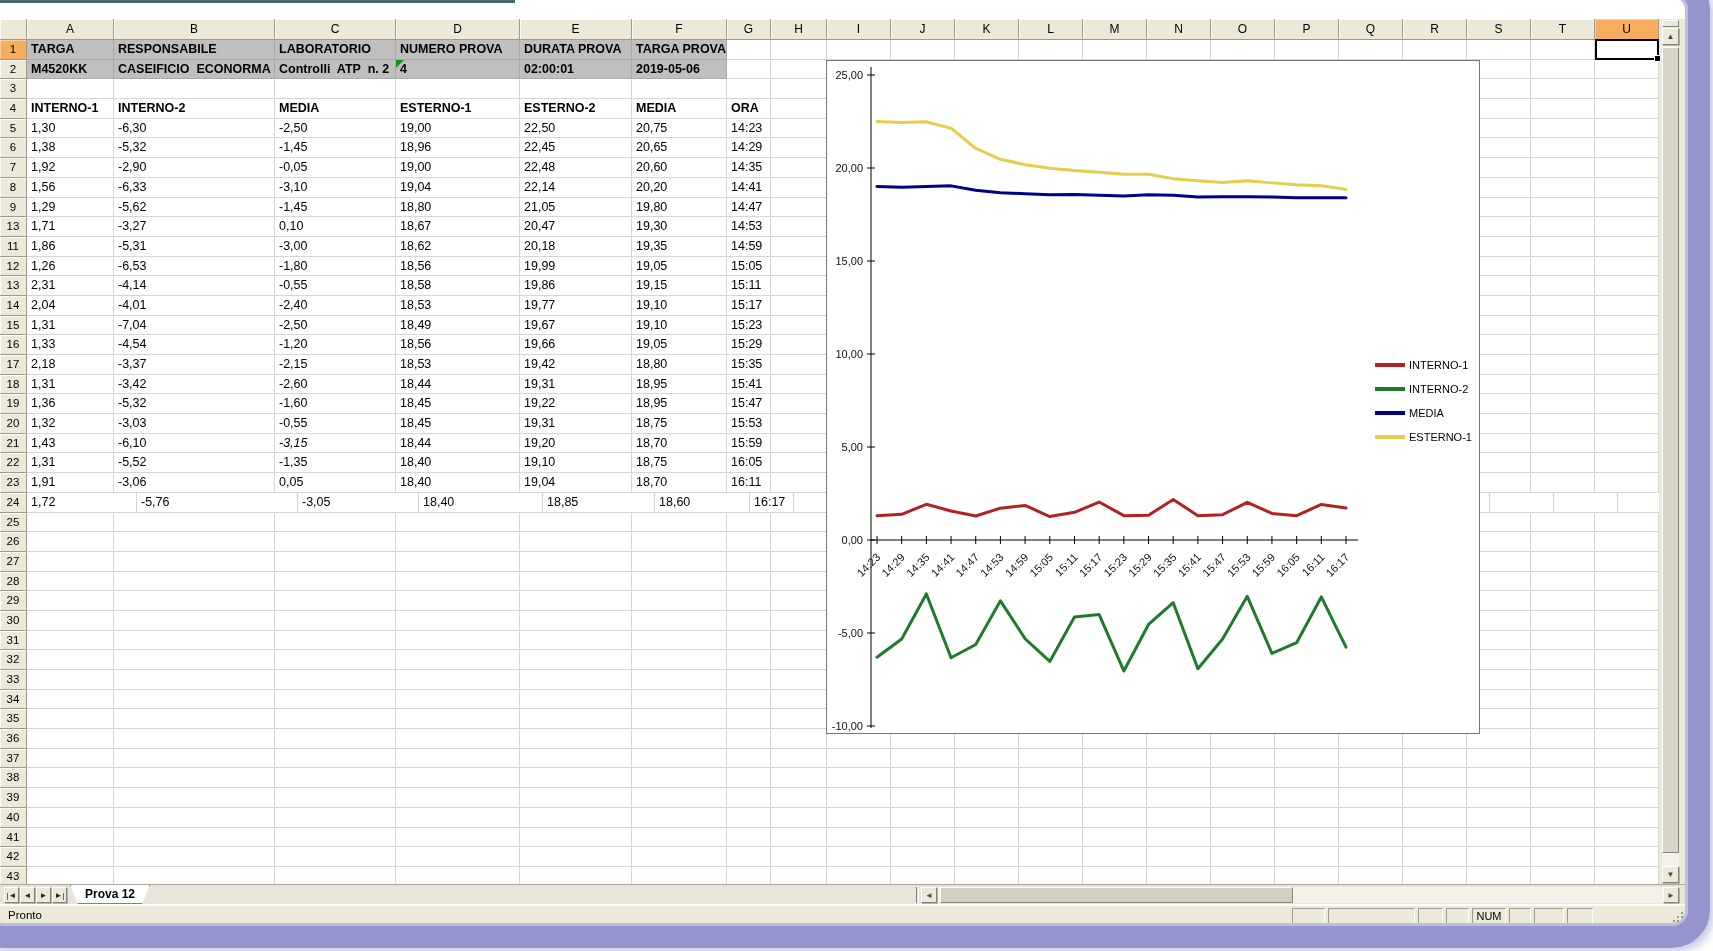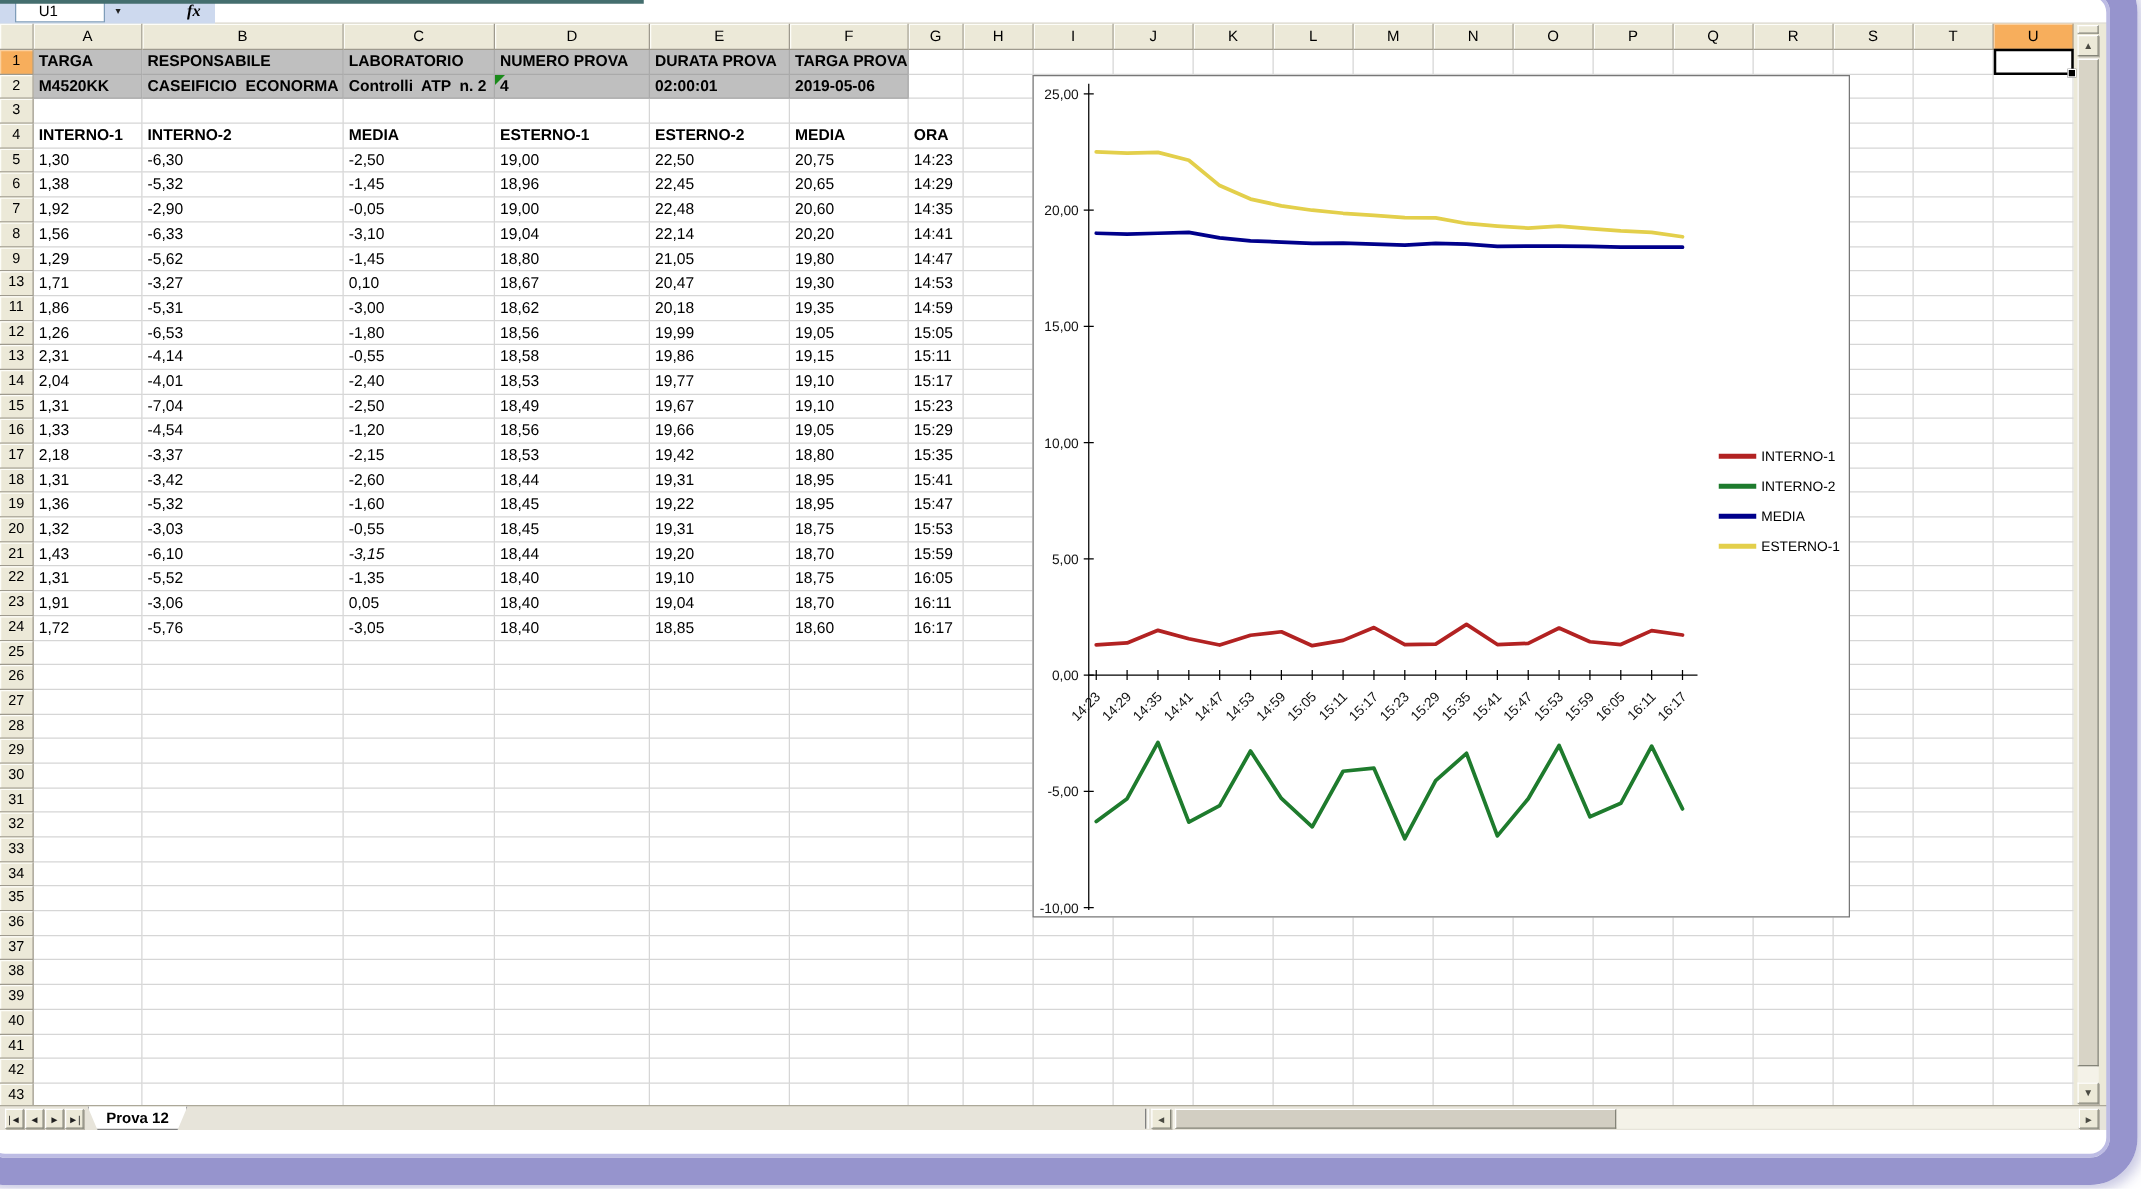--- a/index.html
+++ b/index.html
@@ -101,27 +101,20 @@
             radial-gradient(circle at 10px 10px,#9a9688 1.2px,transparent 1.4px),
             radial-gradient(circle at 6px 10px,#9a9688 1.2px,transparent 1.4px),
             radial-gradient(circle at 2px 10px,#9a9688 1.2px,transparent 1.4px); }
 </style>
 </head>
 <body>
 
 <div class="window">
   <div class="top-line"></div>
 
-  <div class="fbar">
-    <div class="nb-zone"></div>
-    <div class="namebox">U1</div>
-    <div class="nb-drop">▼</div>
-    <div class="fx">fx</div>
-    <div class="finput"></div>
-  </div>
 
   <div class="chrow" id="col-headers">
     <div class="corner"></div>
   <div class="ch" style="width: 87px;">A</div>
       <div class="ch" style="width: 161px;">B</div>
       <div class="ch" style="width: 121px;">C</div>
       <div class="ch" style="width: 124px;">D</div>
       <div class="ch" style="width: 112px;">E</div>
       <div class="ch" style="width: 95px;">F</div>
       <div class="ch" style="width: 44px;">G</div>
@@ -689,21 +682,21 @@
         <div class="cell" style="width: 64px;"></div>
         <div class="cell" style="width: 64px;"></div>
         <div class="cell" style="width: 64px;"></div>
         <div class="cell" style="width: 64px;"></div>
         <div class="cell" style="width: 64px;"></div>
         <div class="cell" style="width: 64px;"></div>
         <div class="cell" style="width: 64px;"></div>
       </div>
       <div class="grow">
         <div class="rowhdr">24</div>
-        <div class="cell" style="width: 87px;">1,72</div>
+        <div class="cell" style="width: 110px;">1,72</div>
         <div class="cell" style="width: 161px;">-5,76</div>
         <div class="cell" style="width: 121px;">-3,05</div>
         <div class="cell" style="width: 124px;">18,40</div>
         <div class="cell" style="width: 112px;">18,85</div>
         <div class="cell" style="width: 95px;">18,60</div>
         <div class="cell" style="width: 44px;">16:17</div>
         <div class="cell" style="width: 56px;"></div>
         <div class="cell" style="width: 64px;"></div>
         <div class="cell" style="width: 64px;"></div>
         <div class="cell" style="width: 64px;"></div>
@@ -1267,15 +1260,27 @@
     <div class="nav" style="left:36px">►</div>
     <div class="nav" style="left:52px">►|</div>
     <div class="sheettab">Prova 12</div>
     <div class="hdivider"></div>
     <div class="htrack"></div>
     <div class="sbtn hleft">◄</div>
     <div class="hthumb"></div>
     <div class="sbtn hright">►</div>
   </div>
 
+  <div class="status">
+    <div class="msg">Pronto</div>
+    <div class="spanel" style="left:1292px;width:33px"></div>
+    <div class="spanel" style="left:1328px;width:87px"></div>
+    <div class="spanel" style="left:1418px;width:25px"></div>
+    <div class="spanel" style="left:1446px;width:23px"></div>
+    <div class="spanel" style="left:1472px;width:34px">NUM</div>
+    <div class="spanel" style="left:1509px;width:22px"></div>
+    <div class="spanel" style="left:1534px;width:30px"></div>
+    <div class="spanel" style="left:1567px;width:26px"></div>
+    <div class="grip"></div>
+  </div>
 </div>
 
 <div class="frame"></div>
 
 </body></html>

